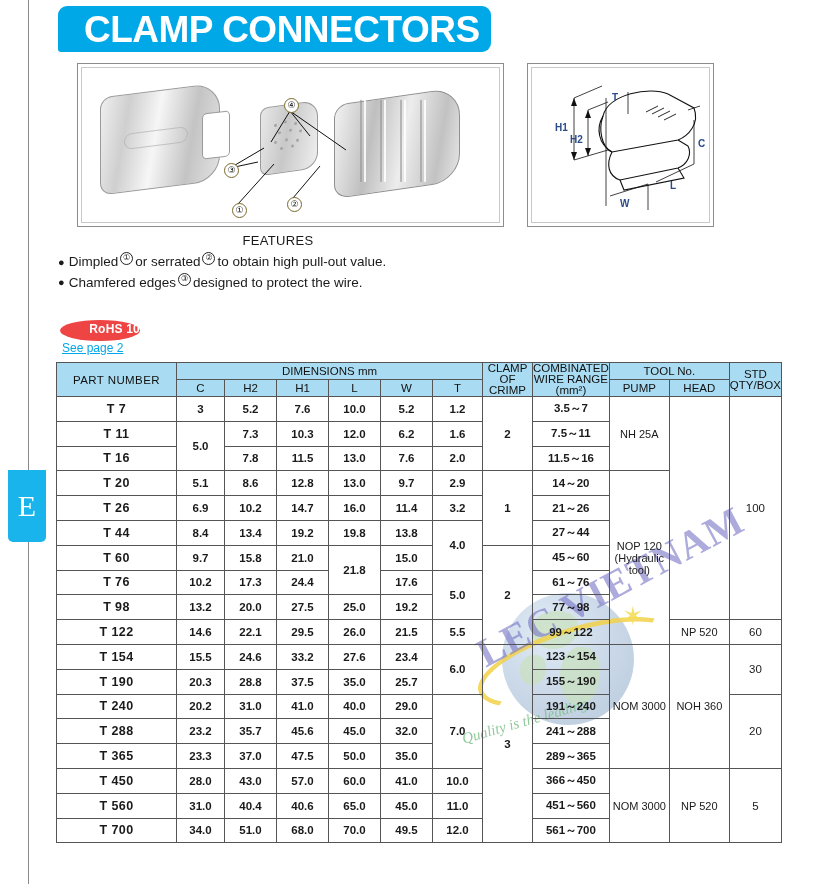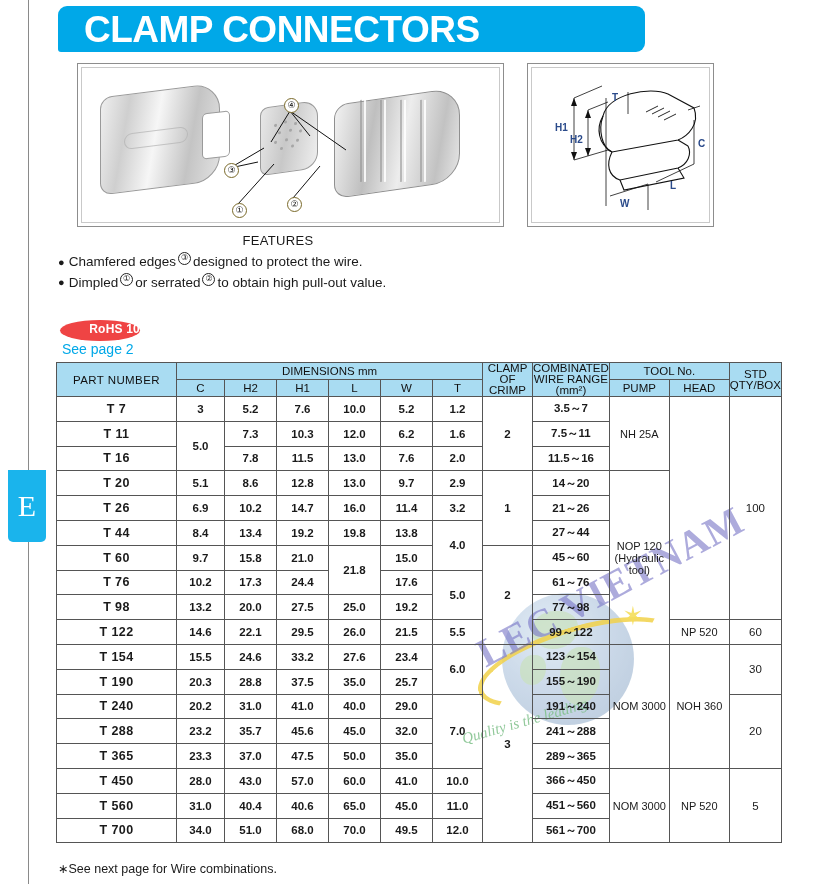--- a/index.html
+++ b/index.html
@@ -8,21 +8,21 @@
     font-family:"Liberation Sans", sans-serif;
     color:#1a1a1a;position:relative;overflow:hidden;
   }
   .page{position:relative;width:833px;height:884px;}
 
   
   .left-rule{position:absolute;left:28px;top:0;width:1px;height:884px;background:#8a8a8a;}
 
   
   .banner{
-    position:absolute;left:58px;top:6px;width:587px;height:46px;
+    position:absolute;left:58px;top:6px;width:433px;height:46px;
     background:#00a8e8;border-radius:9px 9px 9px 3px;
   }
   .banner-text{
     position:absolute;left:26px;top:5px;
     font-size:37px;font-weight:bold;color:#ffffff;
     letter-spacing:-0.5px;line-height:38px;
     font-family:"Liberation Sans", sans-serif;
   }
 
   
@@ -83,21 +83,21 @@
   .feat .dot{font-size:11px;margin-right:4px;}
   .cnum{
     display:inline-block;width:11px;height:11px;border:1px solid #222;border-radius:50%;
     font-size:8px;line-height:10px;text-align:center;vertical-align:super;margin:0 2px;
   }
 
   
   .rohs{position:absolute;left:60px;top:320px;width:80px;height:21px;border-radius:50%;
         background:#ef4444;color:#fff;font-size:12px;font-weight:bold;line-height:19px;text-align:right;
         letter-spacing:.2px;}
-  .rohs-sub{position:absolute;left:62px;top:341px;font-size:14px;color:#00a8e8;}
+  .rohs-sub{position:absolute;left:62px;top:341px;font-size:12px;color:#00a8e8;text-decoration:underline;}
 
   
   .etab{position:absolute;left:8px;top:470px;width:38px;height:72px;background:#1ab4ec;
         border-radius:0 0 5px 5px;}
   .etab span{display:block;text-align:center;line-height:72px;color:#fff;font-size:30px;
              font-family:"Liberation Serif", serif;}
 
   
   table.spec{
     position:absolute;left:56px;top:362px;border-collapse:collapse;
@@ -246,24 +246,24 @@
     <div style="position:absolute;left:27px;top:58px;font-size:10px;font-weight:bold;color:#2a4a8a">H1</div>
     <div style="position:absolute;left:42px;top:70px;font-size:10px;font-weight:bold;color:#2a4a8a">H2</div>
     <div style="position:absolute;left:170px;top:74px;font-size:10px;font-weight:bold;color:#2a4a8a">C</div>
     <div style="position:absolute;left:142px;top:116px;font-size:10px;font-weight:bold;color:#2a4a8a">L</div>
     <div style="position:absolute;left:92px;top:134px;font-size:10px;font-weight:bold;color:#2a4a8a">W</div>
   </div>
 
   <div class="features">
     <div class="features-title">FEATURES</div>
     <div class="feat">
-      <span class="dot">●</span><span>Chamfered edges</span><span class="cnum">③</span><span>designed to protect the wire.</span>
+      <span class="dot">●</span><span>Dimpled</span><span class="cnum">①</span><span>or serrated</span><span class="cnum">②</span><span>to obtain high pull-out value.</span>
     </div>
     <div class="feat">
-      <span class="dot">●</span><span>Dimpled</span><span class="cnum">①</span><span>or serrated</span><span class="cnum">②</span><span>to obtain high pull-out value.</span>
+      <span class="dot">●</span><span>Chamfered edges</span><span class="cnum">③</span><span>designed to protect the wire.</span>
     </div>
   </div>
 
   <div class="rohs">RoHS 10</div>
   <div class="rohs-sub">See page 2</div>
 
   <div class="etab">
     <span>E</span>
   </div>
 
@@ -521,14 +521,13 @@
           <td class="num">51.0</td>
           <td class="num">68.0</td>
           <td class="num">70.0</td>
           <td class="num">49.5</td>
           <td class="num">12.0</td>
           <td class="rng">561～700</td>
         </tr>
       </tbody>
   </table>
 
-  <div class="footnote">∗See next page for Wire combinations.</div>
 </div>
 
 </body></html>

